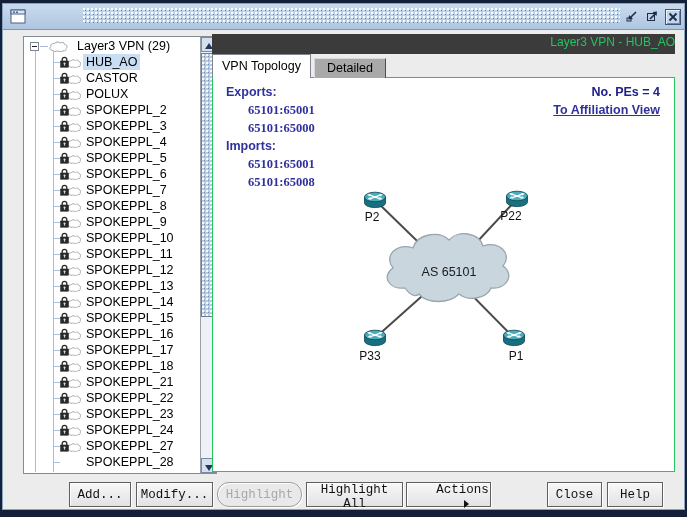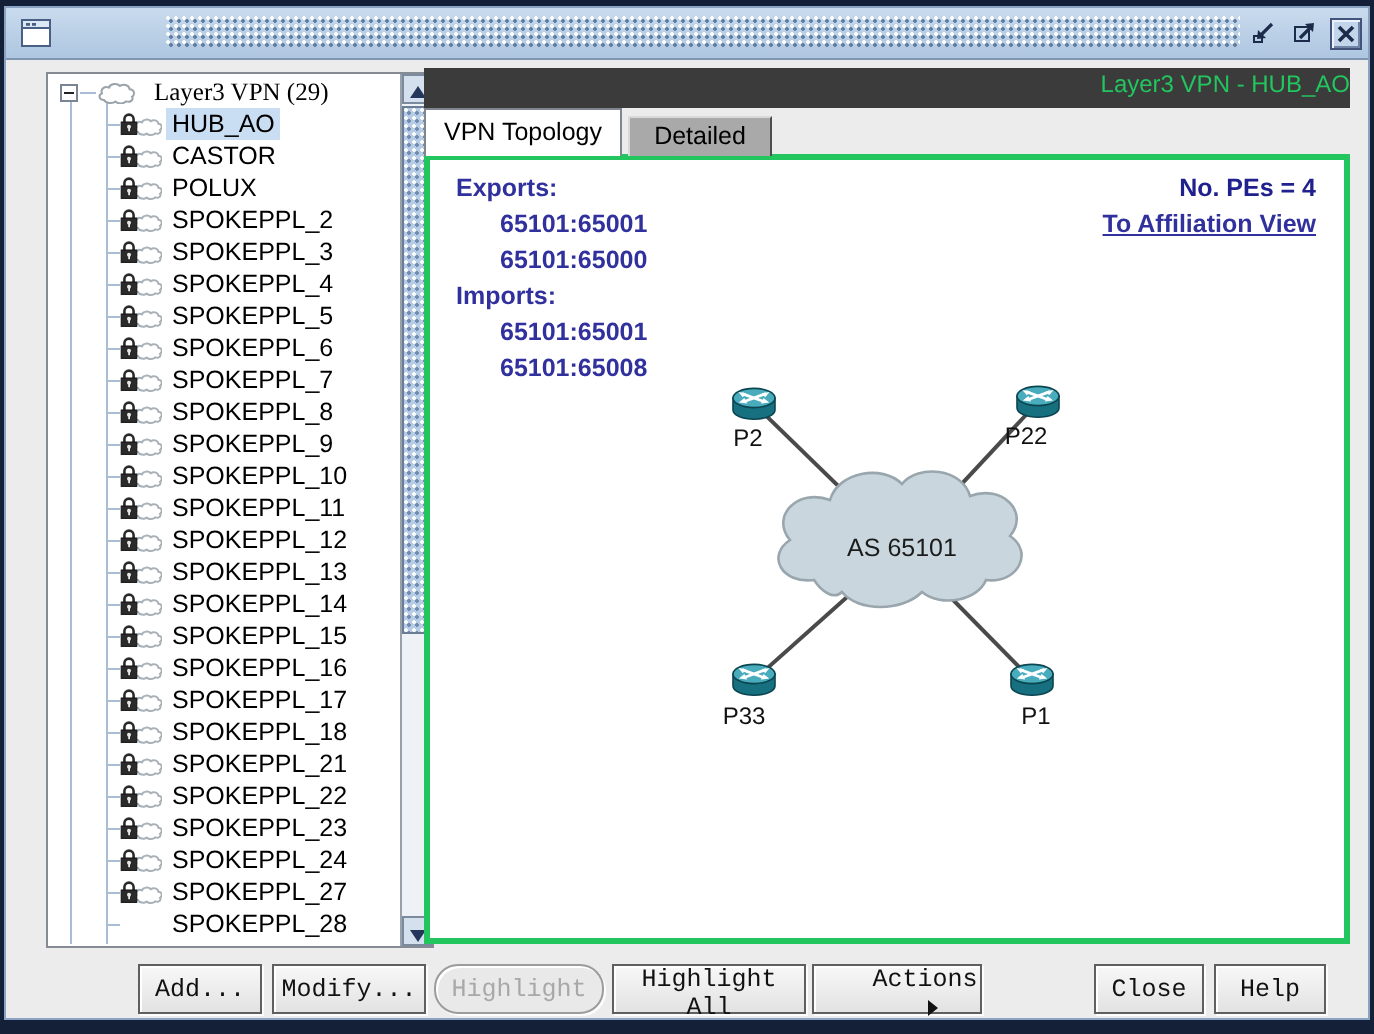--- a/index.html
+++ b/index.html
@@ -24,40 +24,40 @@
   .gline.a{left:11px;} .gline.b{left:29px;}
   .tree-row{position:relative;height:16px;line-height:16px;font-size:12.5px;color:#000;white-space:nowrap;cursor:default;}
   .tree-row.child::before{content:"";position:absolute;left:30px;top:8px;width:6px;height:1px;background:#a9bdd4;}
   .tree-row .row-icon{position:absolute;left:35px;top:2px;}
   .tree-row .row-label{position:absolute;left:59px;top:0;padding:0 3px;}
   .tree-row.selected .row-label{background:#c9ddf3;}
   .root-expand{position:absolute;left:6px;top:4px;width:9px;height:9px;background:#fff;border:1px solid #7b8494;}
   .root-expand::after{content:"";position:absolute;left:1px;top:3px;width:5px;height:1px;background:#222;}
   .root-hline{position:absolute;left:16px;top:8px;width:8px;height:1px;background:#a9bdd4;}
   .root-icon{position:absolute;left:24px;top:2px;}
-  .root-label{position:absolute;left:50px;top:0;padding:0 3px;font-family:Liberation Serif, serif;}
+  .root-label{position:absolute;left:50px;top:0;padding:0 3px;}
   
   .vscroll{position:absolute;right:0;top:0;width:16px;height:436px;background:#eef1f6;border-left:1px solid #98a0aa;}
   .sb-btn{position:absolute;left:0;width:15px;height:15px;background:#d5e0ef;border:1px solid #7c8aa0;padding:0;cursor:pointer;}
   .sb-btn.up{top:0;} .sb-btn.down{bottom:0;}
   .sb-arrow-up{display:block;margin:3px auto 0;width:0;height:0;border-left:4px solid transparent;border-right:4px solid transparent;border-bottom:6px solid #25365c;}
   .sb-arrow-down{display:block;margin:4px auto 0;width:0;height:0;border-left:4px solid transparent;border-right:4px solid transparent;border-top:6px solid #25365c;}
   .sb-thumb{position:absolute;left:0;top:16px;width:15px;height:264px;background:#b7cbe4;border:1px solid #6a7c96;cursor:pointer;
     background-image:
       radial-gradient(circle at 1px 1px, rgba(255,255,255,.9) 0 .9px, transparent 1px),
       radial-gradient(circle at 2.5px 2.5px, rgba(84,114,152,.7) 0 .9px, transparent 1px);
     background-size:4px 4px;}
   
   .rp-header{position:absolute;left:209px;top:30px;width:463px;height:20px;background:#3b3b3b;color:#22c55e;font-size:12px;text-align:right;line-height:17px;}
   .tab{position:absolute;font-size:12.5px;text-align:center;cursor:pointer;z-index:3;}
   .tab.active{left:209px;top:50px;width:99px;height:24px;line-height:23px;background:#fff;border:1px solid #80868e;border-bottom:none;color:#000;}
   .tab.inactive{left:311px;top:54px;width:72px;height:20px;line-height:19px;background:#a9a9a9;border-top:1px solid #d9d9d9;border-left:1px solid #d9d9d9;border-right:1px solid #4e4e4e;color:#000;}
-  .content{position:absolute;left:209px;top:73px;width:463px;height:395px;background:#fff;border:3px solid #22c55e;z-index:1;}
+  .content{position:absolute;left:209px;top:73px;width:463px;height:395px;background:#fff;border:1px solid #22c55e;z-index:1;}
   .rt-head{margin:6px 0 0 13px;font-weight:bold;color:#31319e;font-size:12.5px;line-height:17px;}
-  .rt-val{margin-left:35px;font-weight:bold;color:#31319e;font-size:12.5px;line-height:18px;}
+  .rt-val{margin-left:35px;font-weight:bold;color:#31319e;font-size:12.5px;line-height:18px;font-family:Liberation Serif, serif;}
   .pes{position:absolute;top:7px;right:14px;font-weight:bold;color:#20208f;font-size:12.5px;}
   .aff-link{position:absolute;top:25px;right:14px;font-weight:bold;color:#31319e;font-size:12.5px;text-decoration:underline;cursor:pointer;}
   .topo-svg{position:absolute;left:0;top:0;}
   
   .fbtn{position:absolute;top:478px;height:25px;background:linear-gradient(#f8f8f8,#e2e2e2);border:1px solid #5f5f5f;box-shadow:inset 1px 1px 0 #fff,1px 1px 0 rgba(255,255,255,.9);font-family:Liberation Mono, monospace;font-size:12.5px;color:#111;cursor:pointer;padding:0;}
   .fbtn:disabled{color:#a8a8a8;border-color:#9c9c9c;background:#e9e9e9;cursor:default;}
   .actions-arrow{display:inline-block;width:0;height:0;border-left:5px solid #111;border-top:4px solid transparent;border-bottom:4px solid transparent;margin-left:7px;vertical-align:middle;}
 </style>
 </head>
 <body>

